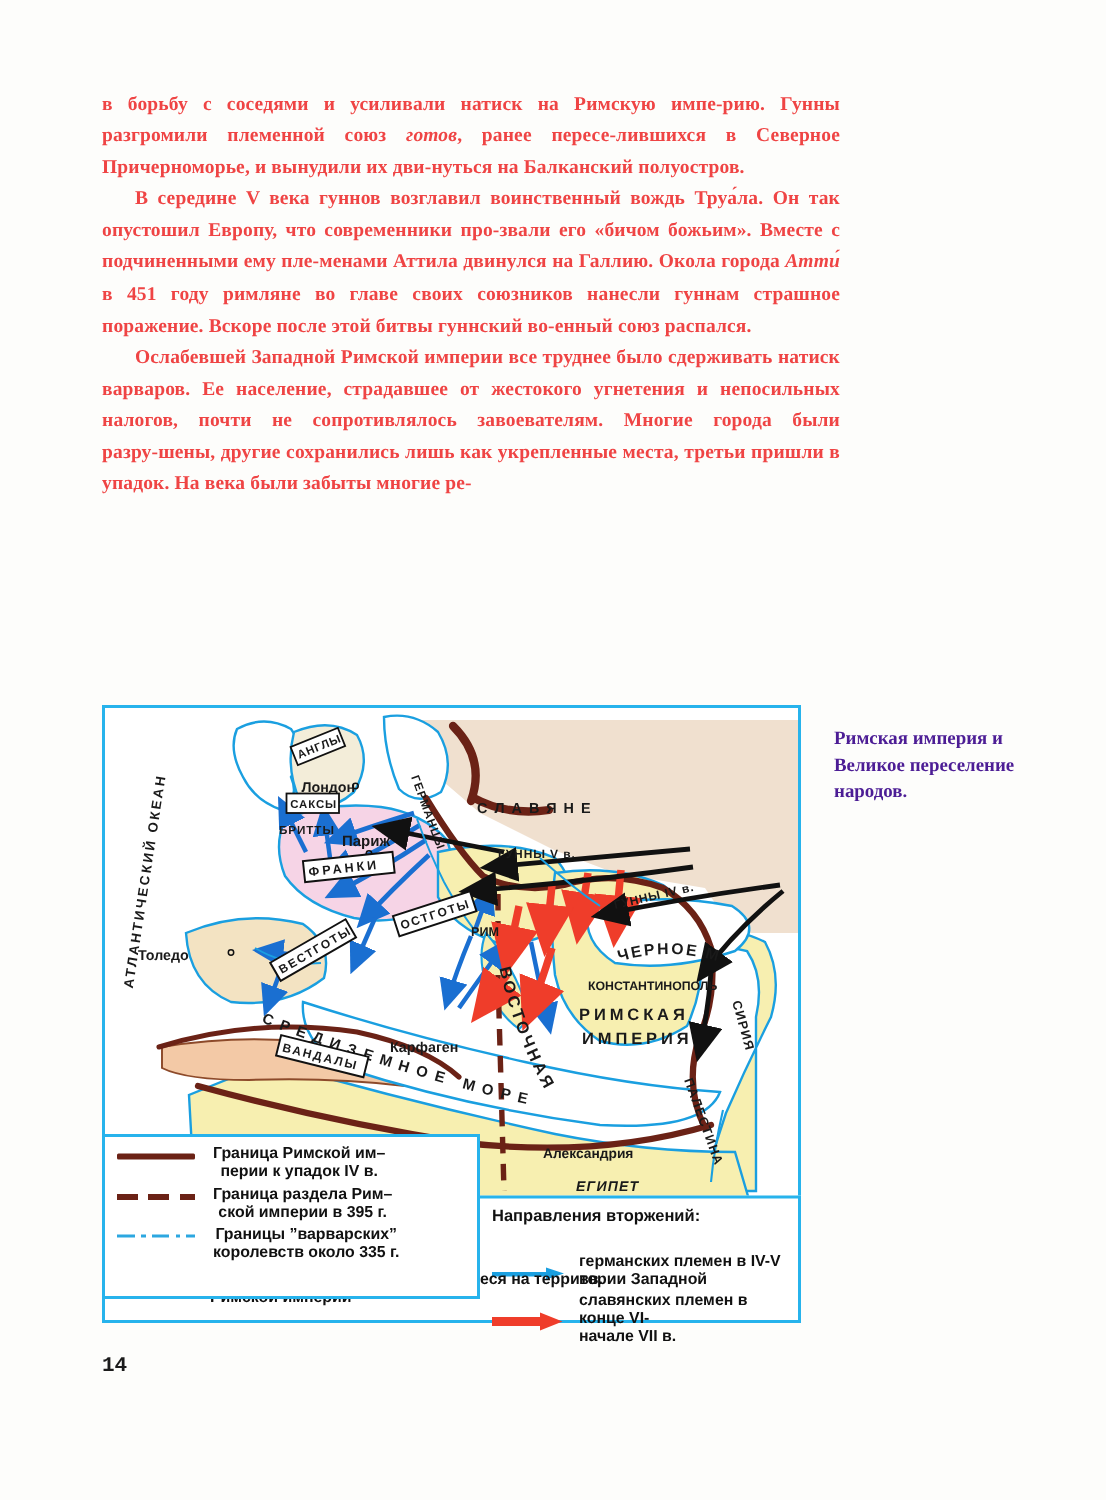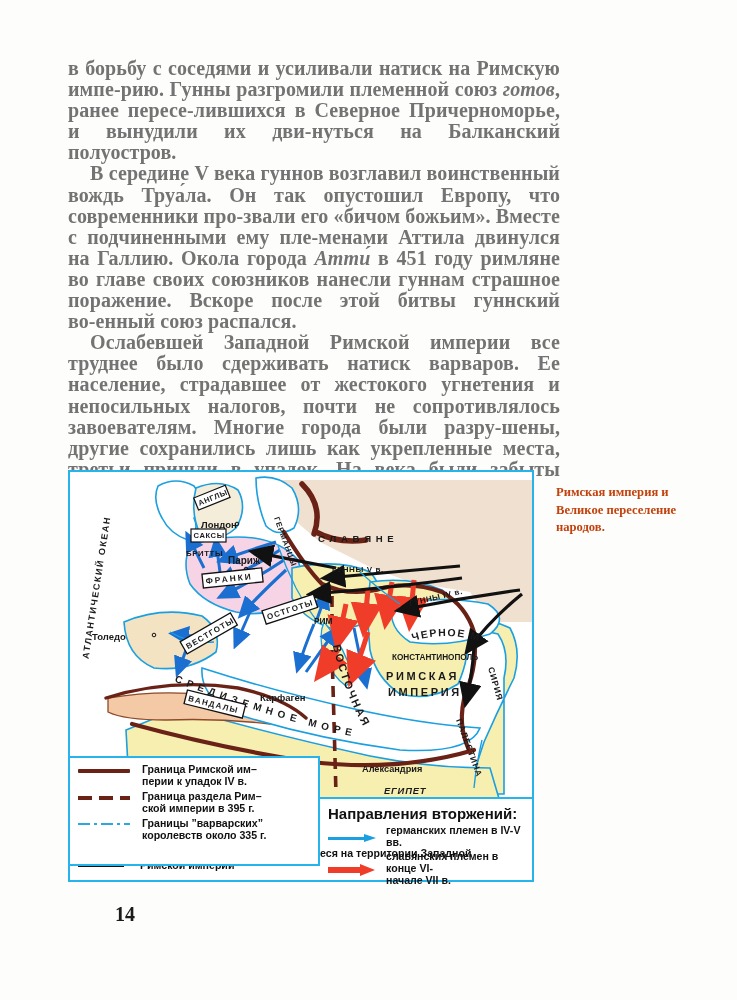--- a/index.html
+++ b/index.html
@@ -15,23 +15,23 @@
     background:#fdfdfb;
   }
 
   
   .textcol{
     position:absolute;
     left:68px; top:58px; width:492px;
   }
   .para{
     font-family:"Liberation Serif", serif;
-    font-size:20px;
+    font-size:13px;
     line-height:21.1px;
-    color:#737373;
+    color:#ef4444;
     text-align:justify;
     margin:0 0 0 0;
     font-weight:600;
     letter-spacing:.1px;
   }
   .para.indent{ text-indent:22px; }
   .para i{ font-style:italic; }
   .para b{ font-weight:800; }
 
   
@@ -63,20 +63,21 @@
     width:466px; height:85px;
     border:2.5px solid #27b3ec;
     border-top:2.5px solid #27b3ec;
     box-sizing:border-box;
     background:#ffffff;
     z-index:5;
   }
   .lg-row{
     display:flex;align-items:flex-start;
     margin-bottom:3px;
+    text-align:center;
   }
   .lg-key{
     width:64px;flex:0 0 64px;
     display:flex;align-items:center;justify-content:flex-start;
     padding-top:5px;
   }
   .lg-text{
     font-family:"Liberation Sans", sans-serif;
     font-size:10.6px;
     line-height:11.9px;
@@ -94,46 +95,46 @@
     font-size:8.4px;font-weight:700;
     padding:1px 3px;letter-spacing:.4px;
     display:inline-block;color:#111;background:#fff;
   }
 
   .lb-inner{display:flex;height:100%;}
   .lb-left{width:252px;flex:0 0 252px;padding:6px 0 0 8px;box-sizing:border-box;}
   .lb-right{flex:1;padding:6px 4px 0 6px;box-sizing:border-box;}
   .inv-title{
     font-family:"Liberation Sans", sans-serif;
-    font-size:15px;font-weight:700;color:#111;margin-bottom:3px;
+    font-size:11px;font-weight:700;color:#111;margin-bottom:19px;
   }
   .inv-row{display:flex;align-items:center;margin-bottom:2px;}
   .inv-key{width:58px;flex:0 0 58px;padding-top:3px;}
   .arrow-blue{position:relative;width:52px;height:8px;}
   .arrow-blue:before{content:"";position:absolute;left:0;top:3px;width:38px;height:2.6px;background:#1a9fe0;}
   .arrow-blue:after{content:"";position:absolute;left:36px;top:0;border-left:12px solid #1a9fe0;border-top:4.4px solid transparent;border-bottom:4.4px solid transparent;}
   .arrow-red{position:relative;width:52px;height:12px;}
   .arrow-red:before{content:"";position:absolute;left:0;top:3px;width:34px;height:6px;background:#ef3d2a;}
   .arrow-red:after{content:"";position:absolute;left:32px;top:0;border-left:15px solid #ef3d2a;border-top:6px solid transparent;border-bottom:6px solid transparent;}
   .tribe-row{display:flex;align-items:flex-start;margin-top:4px;}
 
   
   .caption{
     position:absolute;
     left:556px;top:484px;width:150px;
     font-family:"Liberation Serif", serif;
     font-size:12.6px;line-height:17.6px;
-    font-weight:800;color:#c2410c;
+    font-weight:800;color:#4c1d95;
   }
 
   
   .pageno{
     position:absolute;left:68px;top:903px;
-    font-family:Liberation Serif, serif;
-    font-size:20px;font-weight:800;color:#1b1b1b;margin-left:47px;
+    font-family:Liberation Mono, monospace;
+    font-size:14px;font-weight:800;color:#1b1b1b;
   }
 
   
   .mt{font-family:"Liberation Sans", sans-serif;fill:#1a1a1a;}
 </style>
 </head>
 <body>
 
 <div class="page">
 

